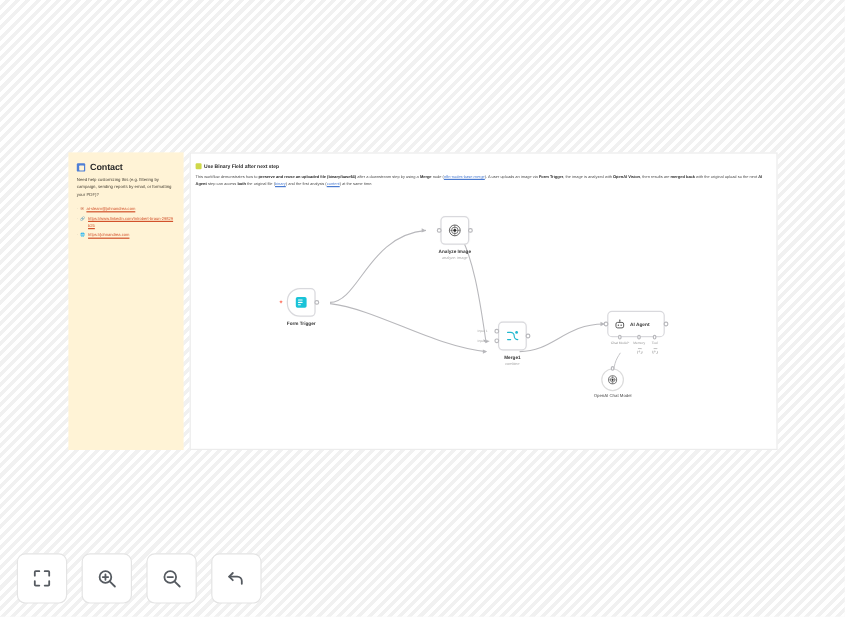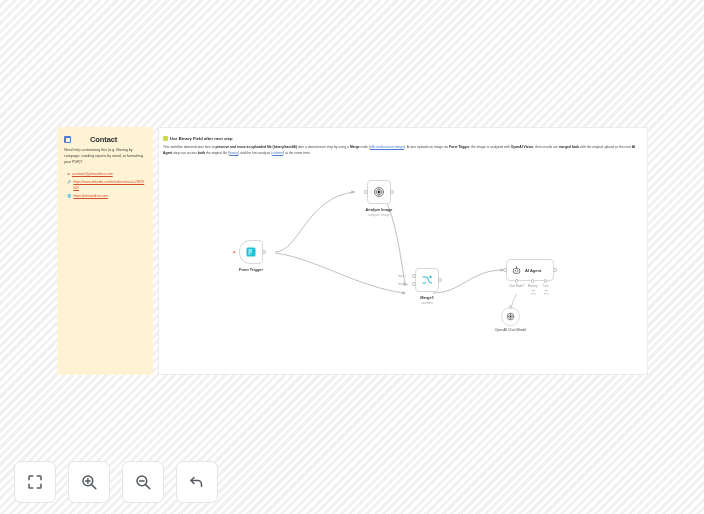--- a/index.html
+++ b/index.html
@@ -47,21 +47,21 @@
     width: 96px;
     height: 248px;
     background: #fff3d6;
     box-sizing: border-box;
     padding: 8px 7px 6px 7px;
     overflow: hidden;
   }
   #sticky-note .note-title {
     display: flex;
     align-items: center;
-    gap: 19px;
+    gap: 4px;
     font-size: 7.5px;
     font-weight: bold;
     color: #2b2b2b;
     margin-bottom: 4px;
     letter-spacing: -0.1px;
   }
   #sticky-note .note-title .mini-ico {
     display: inline-block;
     width: 7px;
     height: 7px;

